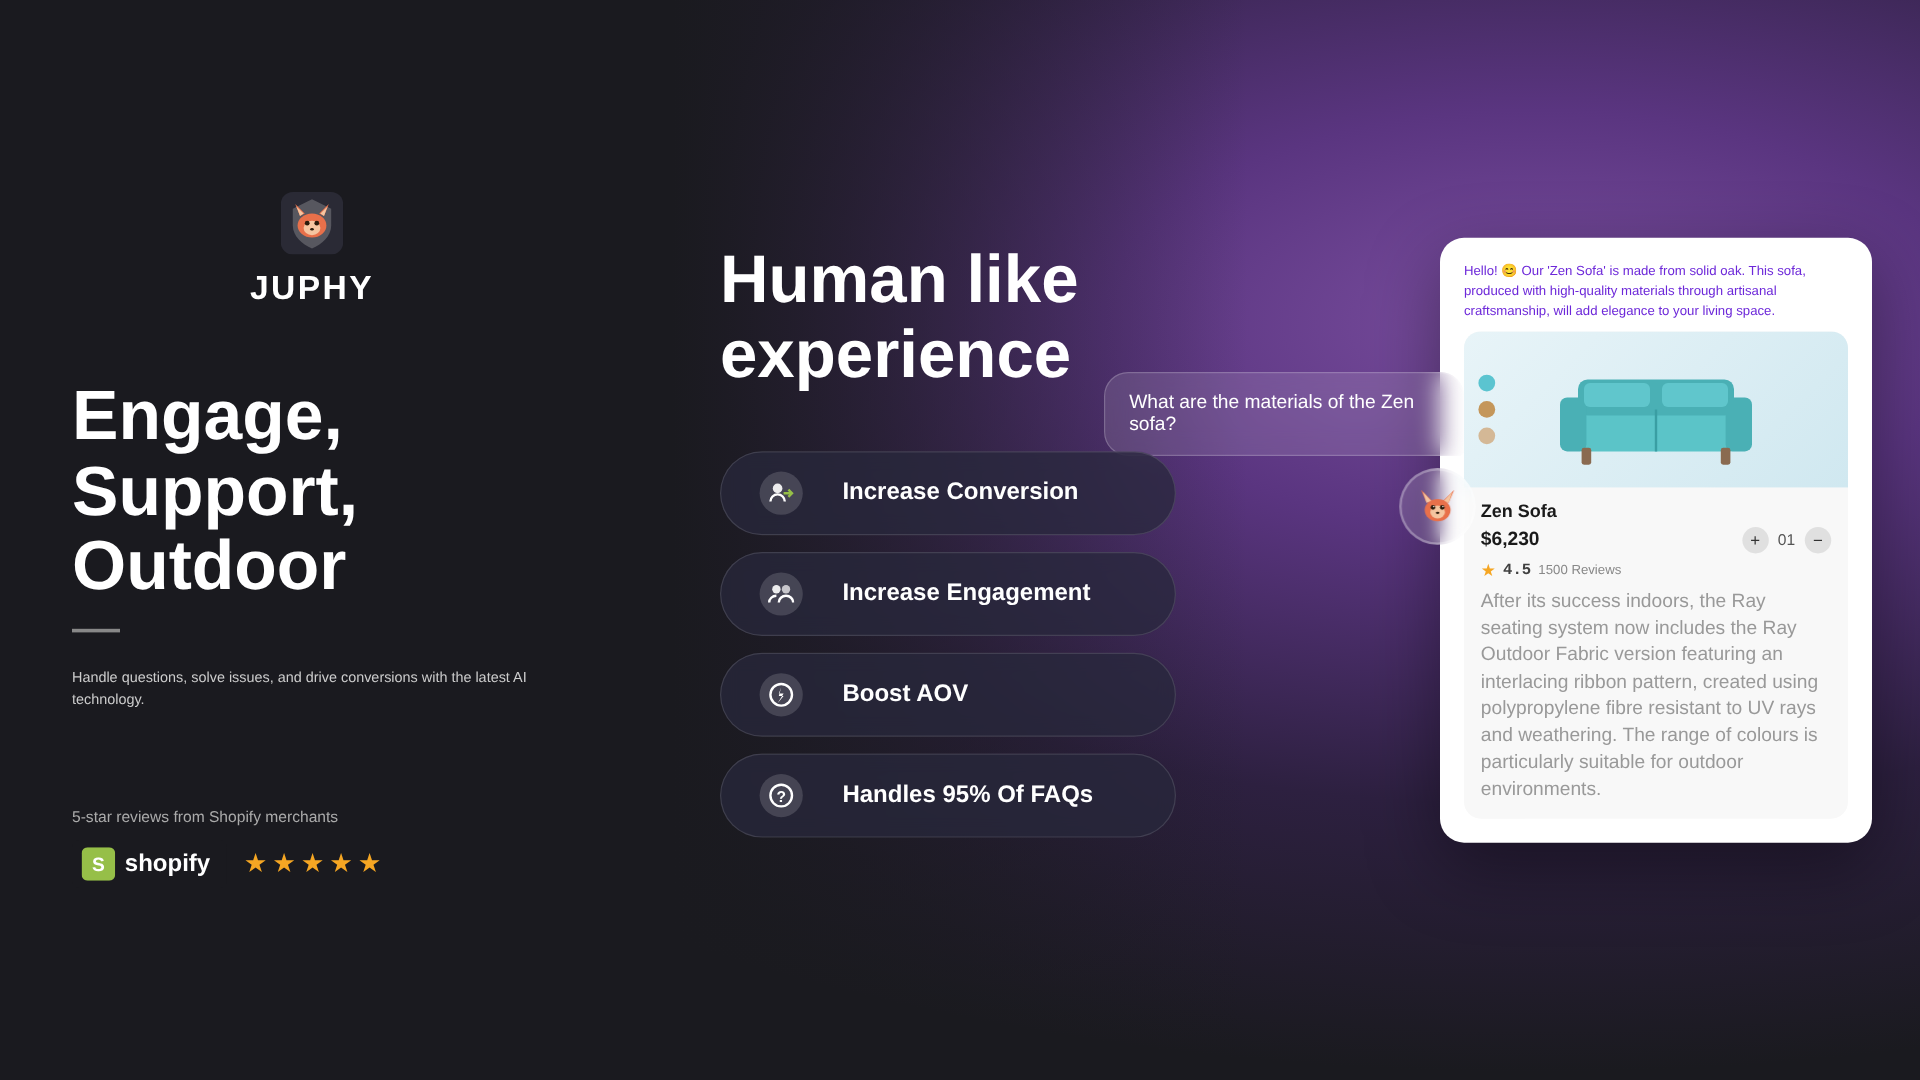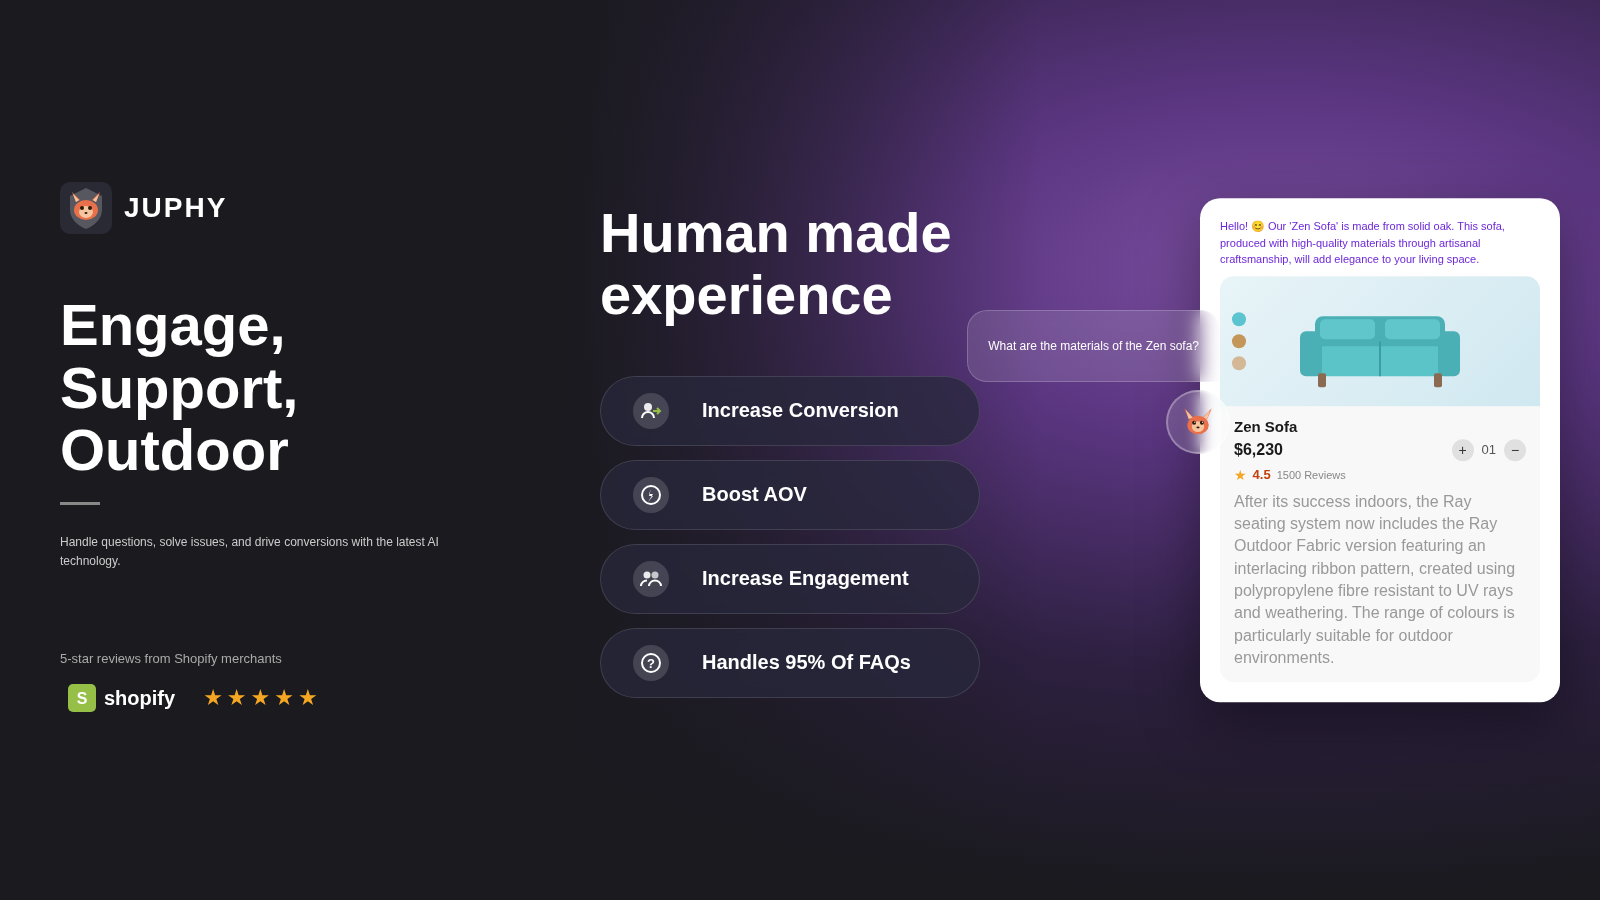--- a/index.html
+++ b/index.html
@@ -46,20 +46,21 @@
       flex-direction: column;
       justify-content: center;
       flex-shrink: 0;
     }
 
     .logo {
       display: flex;
       align-items: center;
       gap: 12px;
       margin-bottom: 60px;
+      flex-direction: column;
     }
 
     .logo-icon {
       width: 52px;
       height: 52px;
     }
 
     .logo-text {
       font-size: 28px;
       font-weight: 800;
@@ -207,22 +208,22 @@
 
     
     .question-bubble {
       position: absolute;
       right: 380px;
       top: calc(50% - 140px);
       background: rgba(255,255,255,0.12);
       border: 1px solid rgba(255,255,255,0.2);
       backdrop-filter: blur(10px);
       border-radius: 20px 20px 4px 20px;
-      padding: 28px 20px;
-      font-size: 12px;
+      padding: 16px 20px;
+      font-size: 16px;
       color: #ffffff;
       max-width: 300px;
       z-index: 6;
     }
 
     
     .fox-avatar {
       position: absolute;
       right: 370px;
       top: calc(50% - 60px);
@@ -338,21 +339,22 @@
     }
 
     .rating-star {
       color: #f5a623;
       font-size: 14px;
     }
 
     .rating-num {
       font-size: 13px;
       font-weight: 700;
-      color: #c2410c;
+      color: #404040;
+      font-family: Liberation Mono, monospace;
     }
 
     .rating-count {
       font-size: 11px;
       color: #888;
     }
 
     .product-desc {
       font-size: 16px;
       color: #999;
@@ -422,58 +424,58 @@
           <span class="star">★</span>
         </div>
       </div>
     </div>
 
   </div>
 
   <div class="right">
 
     <div class="section-title">
-      <div>Human made</div>
+      <div>Human like</div>
       <div>experience</div>
     </div>
 
     <div class="features">
 
       <div class="feature-btn">
         <div class="feature-icon">
           <svg width="22" height="22" viewBox="0 0 22 22" fill="none" xmlns="http://www.w3.org/2000/svg">
             <circle cx="8" cy="7" r="4" fill="white" opacity="0.9"></circle>
             <path d="M2 18c0-3.3 2.7-6 6-6s6 2.7 6 6" stroke="white" stroke-width="2" fill="none"></path>
             <path d="M17 8 L20 11 L17 14" stroke="#96bf48" stroke-width="2" fill="none"></path>
             <line x1="13" y1="11" x2="20" y2="11" stroke="#96bf48" stroke-width="2"></line>
           </svg>
         </div>
         <span class="feature-label">Increase Conversion</span>
       </div>
 
       <div class="feature-btn">
         <div class="feature-icon">
           <svg width="22" height="22" viewBox="0 0 22 22" fill="none" xmlns="http://www.w3.org/2000/svg">
-            <circle cx="11" cy="11" r="9" stroke="white" stroke-width="2" fill="none"></circle>
-            <path d="M11 5 L9 10 L13 10 L8 18 L13 12 L9 12 Z" fill="white"></path>
-          </svg>
-        </div>
-        <span class="feature-label">Boost AOV</span>
-      </div>
-
-      <div class="feature-btn">
-        <div class="feature-icon">
-          <svg width="22" height="22" viewBox="0 0 22 22" fill="none" xmlns="http://www.w3.org/2000/svg">
             <circle cx="7" cy="7" r="3.5" fill="white" opacity="0.9"></circle>
             <circle cx="15" cy="7" r="3.5" fill="white" opacity="0.7"></circle>
             <path d="M1 18c0-3 2.5-5.5 6-5.5" stroke="white" stroke-width="2" fill="none"></path>
             <path d="M9 18c0-3 2.7-5.5 6-5.5s6 2.5 6 5.5" stroke="white" stroke-width="2" fill="none"></path>
           </svg>
         </div>
         <span class="feature-label">Increase Engagement</span>
+      </div>
+
+      <div class="feature-btn">
+        <div class="feature-icon">
+          <svg width="22" height="22" viewBox="0 0 22 22" fill="none" xmlns="http://www.w3.org/2000/svg">
+            <circle cx="11" cy="11" r="9" stroke="white" stroke-width="2" fill="none"></circle>
+            <path d="M11 5 L9 10 L13 10 L8 18 L13 12 L9 12 Z" fill="white"></path>
+          </svg>
+        </div>
+        <span class="feature-label">Boost AOV</span>
       </div>
 
       <div class="feature-btn">
         <div class="feature-icon">
           <svg width="22" height="22" viewBox="0 0 22 22" fill="none" xmlns="http://www.w3.org/2000/svg">
             <circle cx="11" cy="11" r="9" stroke="white" stroke-width="2" fill="none"></circle>
             <text x="11" y="16" text-anchor="middle" font-size="13" fill="white" font-weight="bold">?</text>
           </svg>
         </div>
         <span class="feature-label">Handles 95% Of FAQs</span>

